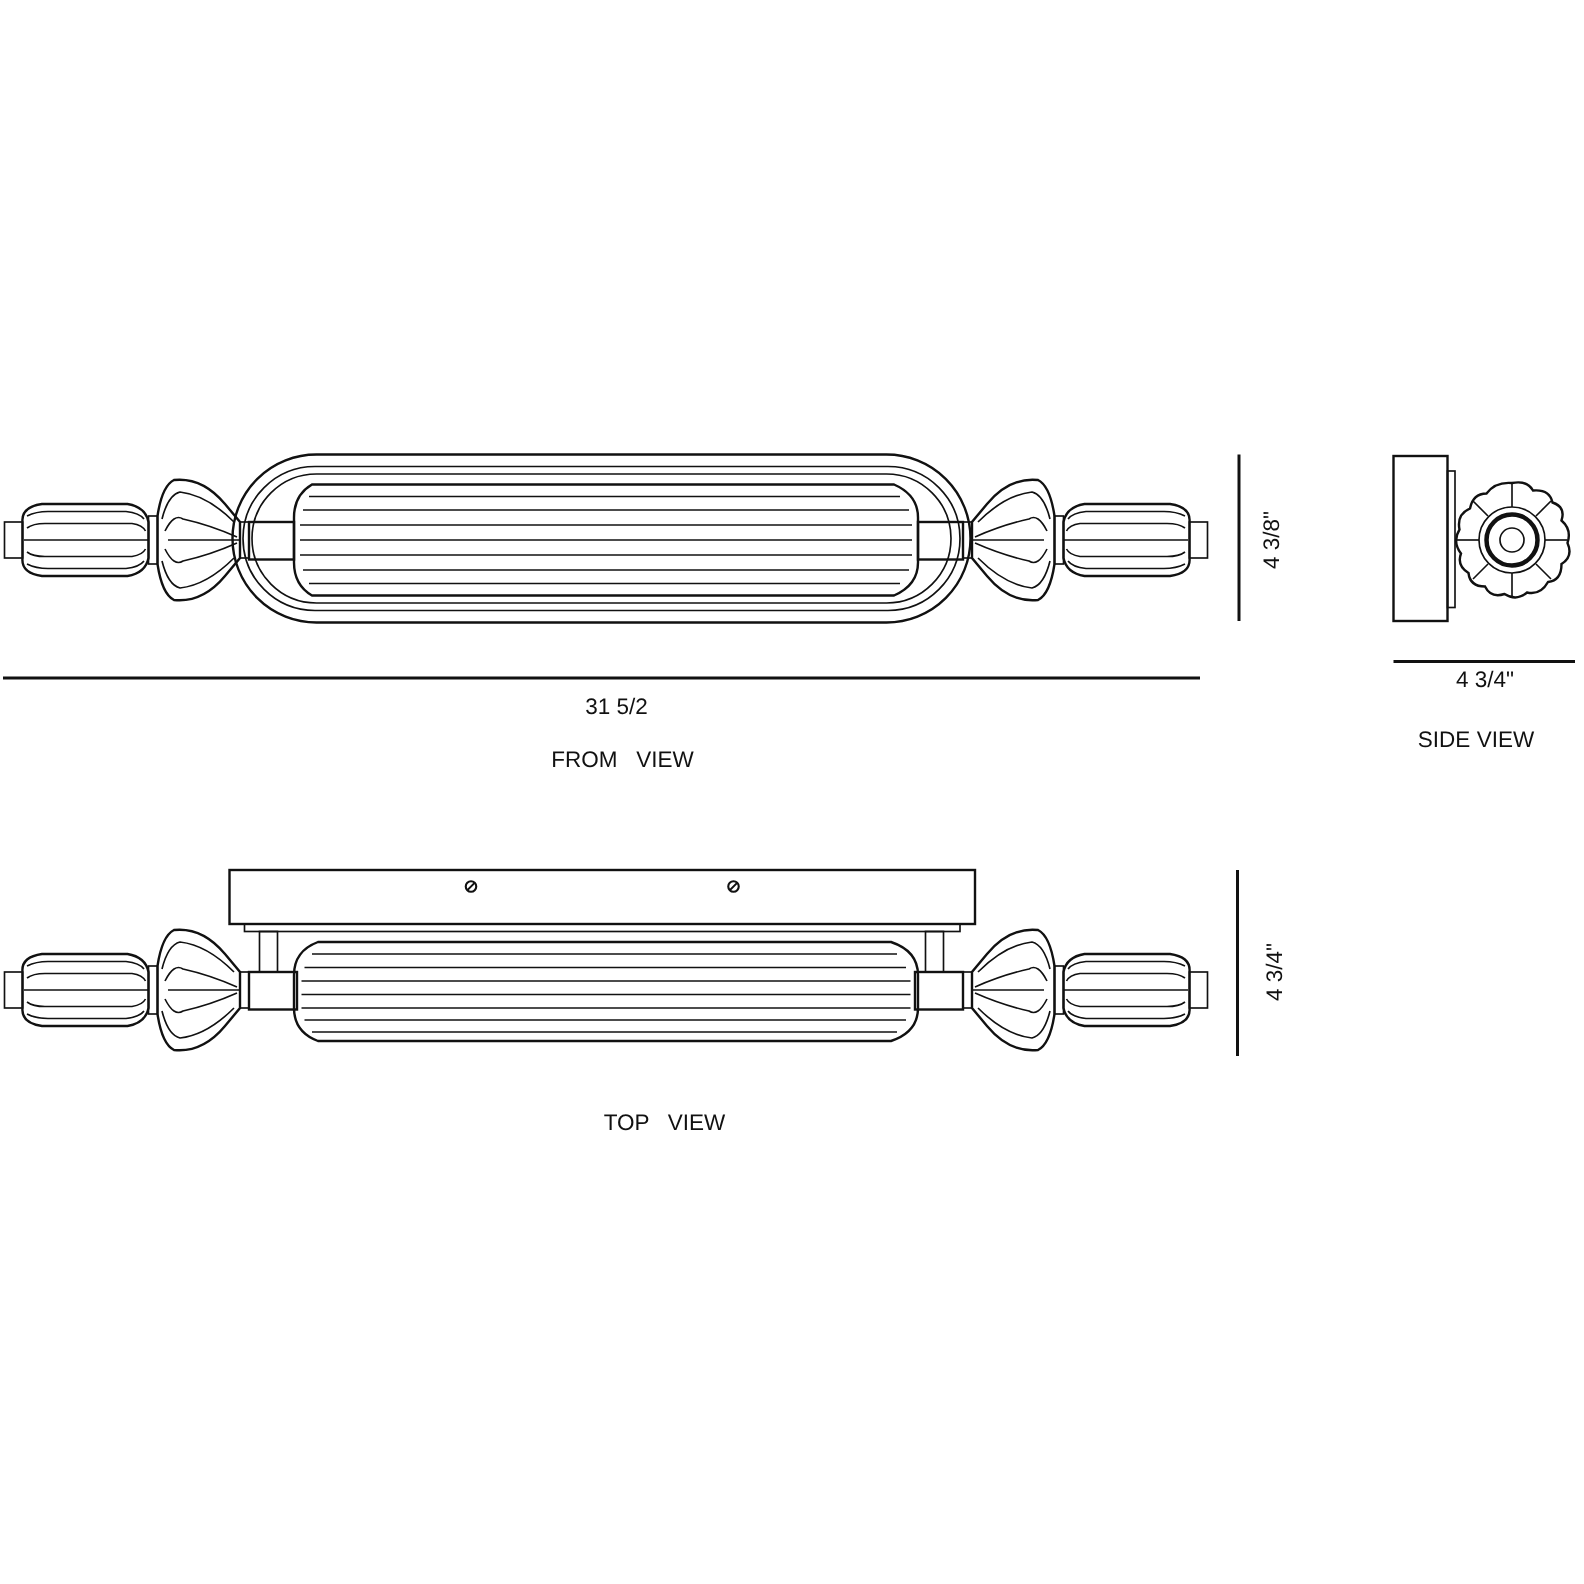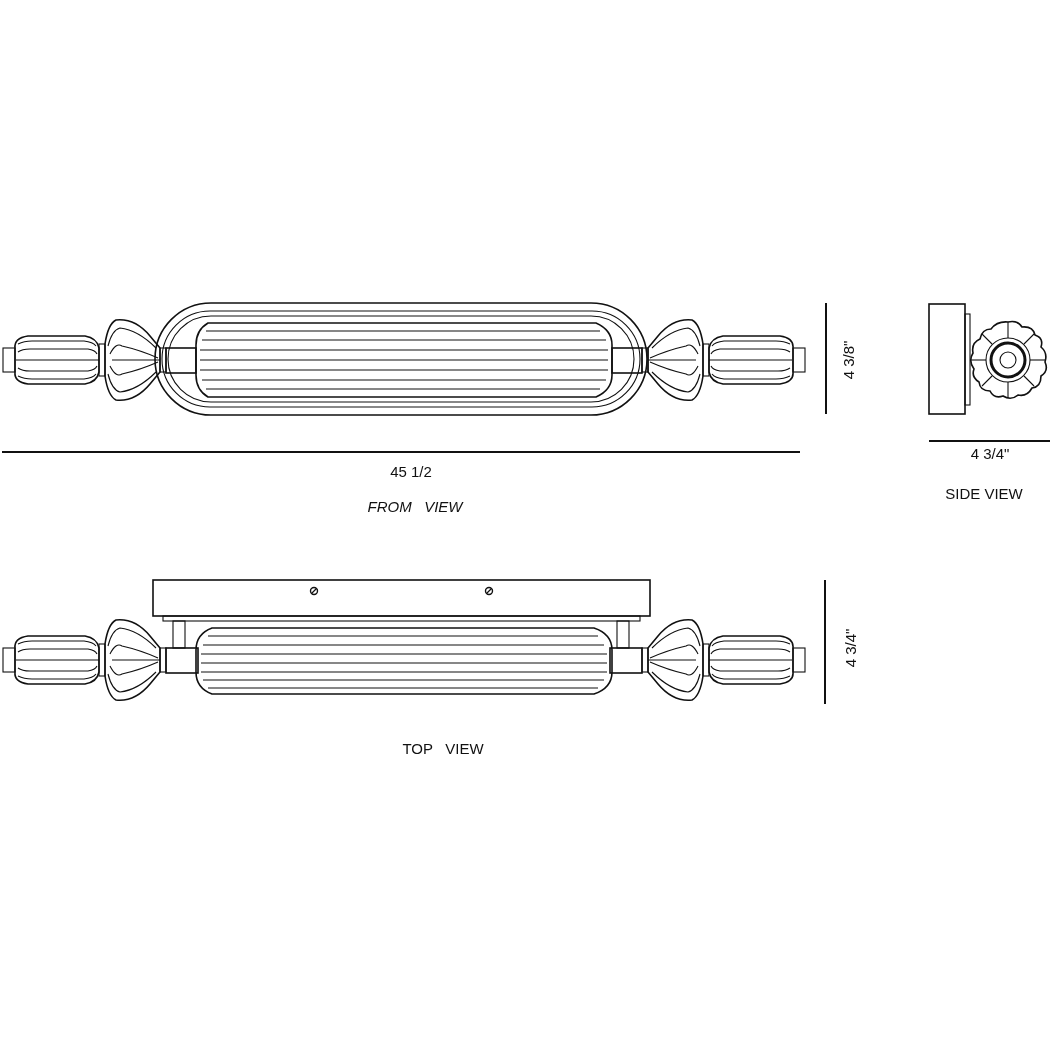--- a/index.html
+++ b/index.html
@@ -120,20 +120,20 @@
     <line class="thin" x1="201" y1="663" x2="607" y2="663"></line>
     <line class="thin" x1="201" y1="672" x2="607" y2="672"></line>
     <line class="thin" x1="203" y1="680" x2="604" y2="680"></line>
     <line class="thin" x1="208" y1="688" x2="598" y2="688"></line>
 
     <line class="dim" x1="825" y1="580" x2="825" y2="704"></line>
   </g>
 </svg>
 
 <div class="label rot" style="left:848px; top:360px;">4 3/8"</div>
-<div class="label center-x" style="left:411px; top:464px;">45 1/2</div>
-<div class="label center-x" style="left:415px; top:499px;font-style:italic;">FROM   VIEW</div>
+<div class="label center-x" style="left:411px; top:464px;">31 5/2</div>
+<div class="label center-x" style="left:415px; top:499px;">FROM   VIEW</div>
 
 <div class="label center-x" style="left:990px; top:446px;">4 3/4"</div>
 <div class="label center-x" style="left:984px; top:486px;text-align:right;">SIDE VIEW</div>
 
 <div class="label rot" style="left:850px; top:648px;">4 3/4"</div>
 <div class="label center-x" style="left:415px; top:741px;margin-left:28px;">TOP   VIEW</div>
 
 </body></html>

